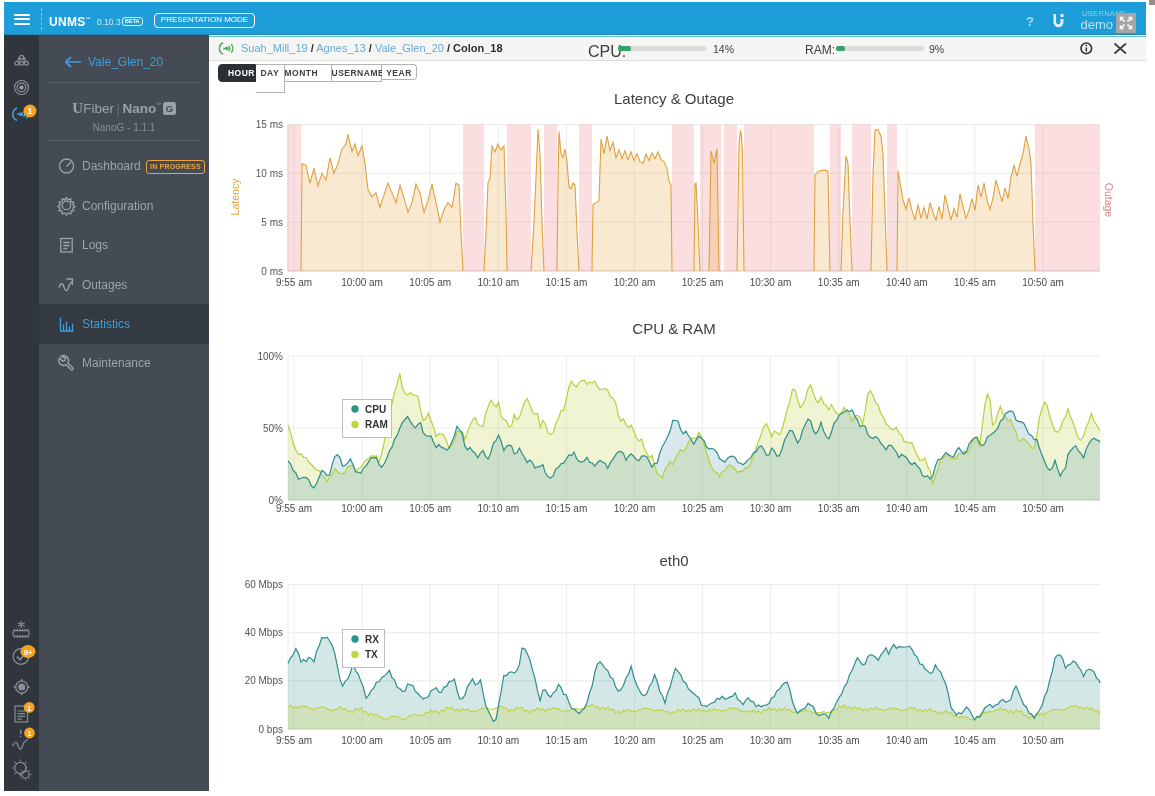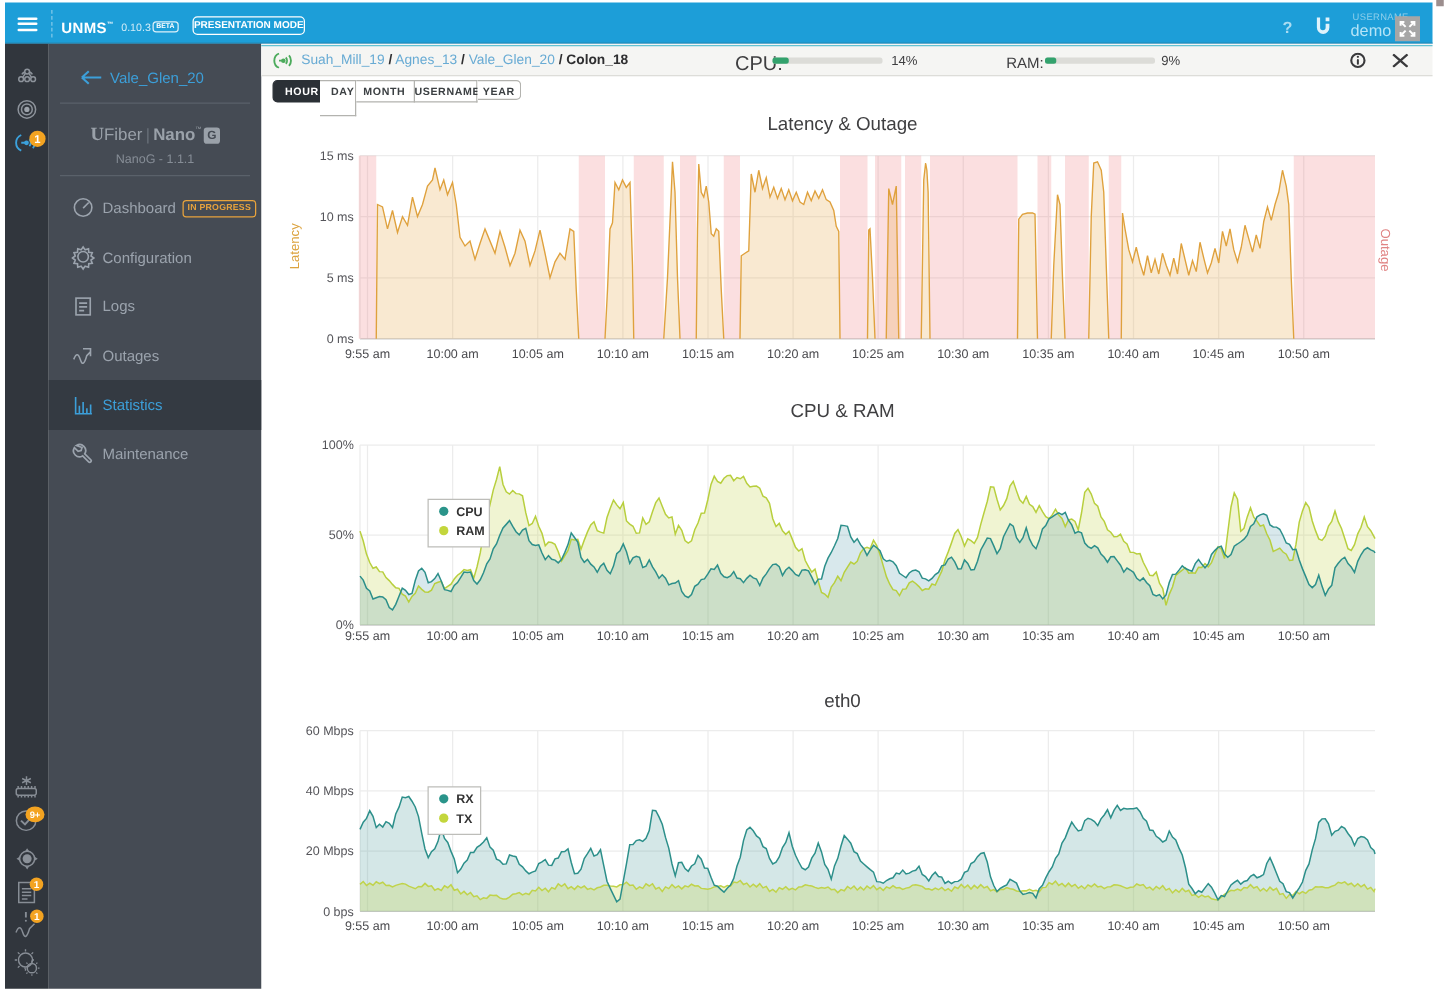--- a/index.html
+++ b/index.html
@@ -9,21 +9,21 @@
 <div class="abs" style="left:4px;top:2px;width:1142px;height:33px;background:#1d9ed8;border-bottom:1px solid #2387b4"></div>
 <div class="abs" style="left:14px;top:13.5px;width:16px;height:12px">
  <div style="height:2.4px;background:#fff;border-radius:1px"></div>
  <div style="height:2.4px;background:#fff;border-radius:1px;margin-top:2.2px"></div>
  <div style="height:2.4px;background:#fff;border-radius:1px;margin-top:2.2px"></div>
 </div>
 <div class="abs" style="left:41px;top:8px;height:22px;border-left:1px dashed rgba(255,255,255,.45)"></div>
 <div class="abs" style="left:49px;top:15px;color:#fff;font-size:12px;font-weight:bold;letter-spacing:.3px">UNMS<span style="font-size:5px;vertical-align:5px">™</span></div>
 <div class="abs" style="left:97px;top:17px;color:rgba(255,255,255,.8);font-size:8.5px">0.10.3</div>
 <div class="abs" style="left:122px;top:17px;border:1px solid rgba(255,255,255,.85);border-radius:3px;padding:0 2px;color:#fff;font-size:5.5px;font-weight:bold;line-height:7px;height:9px">BETA</div>
-<div class="abs" style="left:154px;top:12.5px;width:90px;border:1.5px solid #fff;border-radius:4px;color:#fff;font-size:8px;font-weight:bold;line-height:12px;text-align:center;height:15px">PRESENTATION MODE</div>
+<div class="abs" style="left:154px;top:12.5px;width:101px;border:1.5px solid #fff;border-radius:4px;color:#fff;font-size:8px;font-weight:normal;line-height:12px;text-align:center;height:15px">PRESENTATION MODE</div>
 <div class="abs" style="left:1026px;top:14px;color:#aadcf2;font-size:13px;font-weight:bold">?</div>
 <svg class="abs" style="left:1051px;top:13px" width="15" height="16" viewBox="0 0 15 16">
  <path d="M2.5 1 L2.5 9 a5 5.2 0 0 0 10 0 L12.5 6 L9.5 6 L9.5 9 a2.2 2.2 0 0 1 -4.4 0 L5.1 1 Z" fill="#dff2fb"></path>
  <rect x="9.5" y="1" width="3" height="3" fill="#dff2fb"></rect>
 </svg>
 <div class="abs" style="left:1027px;top:9px;width:100px;text-align:right;color:#8ecfeb;font-size:7.5px;letter-spacing:.3px">USERNAME</div>
 <div class="abs" style="left:1013px;top:17px;width:100px;text-align:right;color:#b5e4f7;font-size:13px">demo</div>
 <div class="abs" style="left:1116px;top:13px;width:20px;height:20px;background:#a6a6a6">
  <svg width="20" height="20" viewBox="0 0 20 20">
       <g stroke="#fff" stroke-width="1.6" fill="none">
@@ -144,22 +144,22 @@
 <div class="abs" style="left:929px;top:42.5px;font-size:10.5px;color:#3e3e40">9%</div>
 <svg class="abs" style="left:1080px;top:41.5px" width="13" height="13" viewBox="0 0 13 13">
  <circle cx="6.3" cy="6.3" r="5.3" fill="none" stroke="#3a3a3c" stroke-width="1.7"></circle>
  <rect x="5.5" y="5.2" width="1.6" height="4.6" fill="#3a3a3c" rx="0.8"></rect>
     <circle cx="6.3" cy="3.4" r="0.9" fill="#3a3a3c"></circle>
 </svg>
 <svg class="abs" style="left:1112.5px;top:42.5px" width="15" height="11" viewBox="0 0 15 11">
  <path d="M1.5 0.5 L13 10.5 M13 0.5 L1.5 10.5" stroke="#3a3a3c" stroke-width="1.8"></path>
 </svg>
 <div class="abs" style="left:217.5px;top:63.5px;width:38.5px;height:18.5px;background:#2b3036;color:#fff;border:1px solid #2b3036;border-radius:4px 0 0 4px;font-size:8.5px;font-weight:bold;letter-spacing:.5px;text-align:right;line-height:17.5px">HOUR</div>
-<div class="abs" style="left:256px;top:63.5px;width:28.5px;height:29px;background:#fff;color:#3c4043;border:1px solid #b3b3af;border-left:none;font-size:8.5px;font-weight:bold;letter-spacing:.5px;text-align:right;line-height:17.5px">DAY</div>
-<div class="abs" style="left:284.5px;top:63.5px;width:47px;height:18.5px;background:#fff;color:#3c4043;border:1px solid #b3b3af;border-left:none;font-size:8.5px;font-weight:bold;letter-spacing:.5px;text-align:center;line-height:17.5px">MONTH</div>
+<div class="abs" style="left:256px;top:63.5px;width:28.5px;height:29px;background:#fff;color:#3c4043;border:1px solid #b3b3af;border-left:none;font-size:8.5px;font-weight:bold;letter-spacing:.5px;text-align:center;line-height:17.5px">DAY</div>
+<div class="abs" style="left:284.5px;top:63.5px;width:47px;height:18.5px;background:#fff;color:#3c4043;border:1px solid #b3b3af;border-left:none;font-size:8.5px;font-weight:bold;letter-spacing:.5px;line-height:17.5px">MONTH</div>
 <div class="abs" style="left:331.5px;top:63.5px;width:50.5px;height:18.5px;background:#fff;color:#3c4043;border:1px solid #b3b3af;border-left:none;font-size:8.5px;font-weight:bold;letter-spacing:.5px;text-align:center;line-height:17.5px">USERNAME</div>
 <div class="abs" style="left:382px;top:63.5px;width:35px;height:16px;background:#fff;color:#3c4043;border:1px solid #b3b3af;border-left:none;border-radius:0 4px 4px 0;font-size:8.5px;font-weight:bold;letter-spacing:.5px;text-align:center;line-height:17.5px">YEAR</div>
 <svg style="position:absolute;left:209px;top:85px" width="937" height="215" viewBox="0 0 937 215">
     <line x1="85.0" y1="39.5" x2="85.0" y2="186.0" stroke="#ececec" stroke-width="1"></line>
     <line x1="153.1" y1="39.5" x2="153.1" y2="186.0" stroke="#ececec" stroke-width="1"></line>
     <line x1="221.2" y1="39.5" x2="221.2" y2="186.0" stroke="#ececec" stroke-width="1"></line>
     <line x1="289.3" y1="39.5" x2="289.3" y2="186.0" stroke="#ececec" stroke-width="1"></line>
     <line x1="357.4" y1="39.5" x2="357.4" y2="186.0" stroke="#ececec" stroke-width="1"></line>
     <line x1="425.5" y1="39.5" x2="425.5" y2="186.0" stroke="#ececec" stroke-width="1"></line>
     <line x1="493.5" y1="39.5" x2="493.5" y2="186.0" stroke="#ececec" stroke-width="1"></line>

